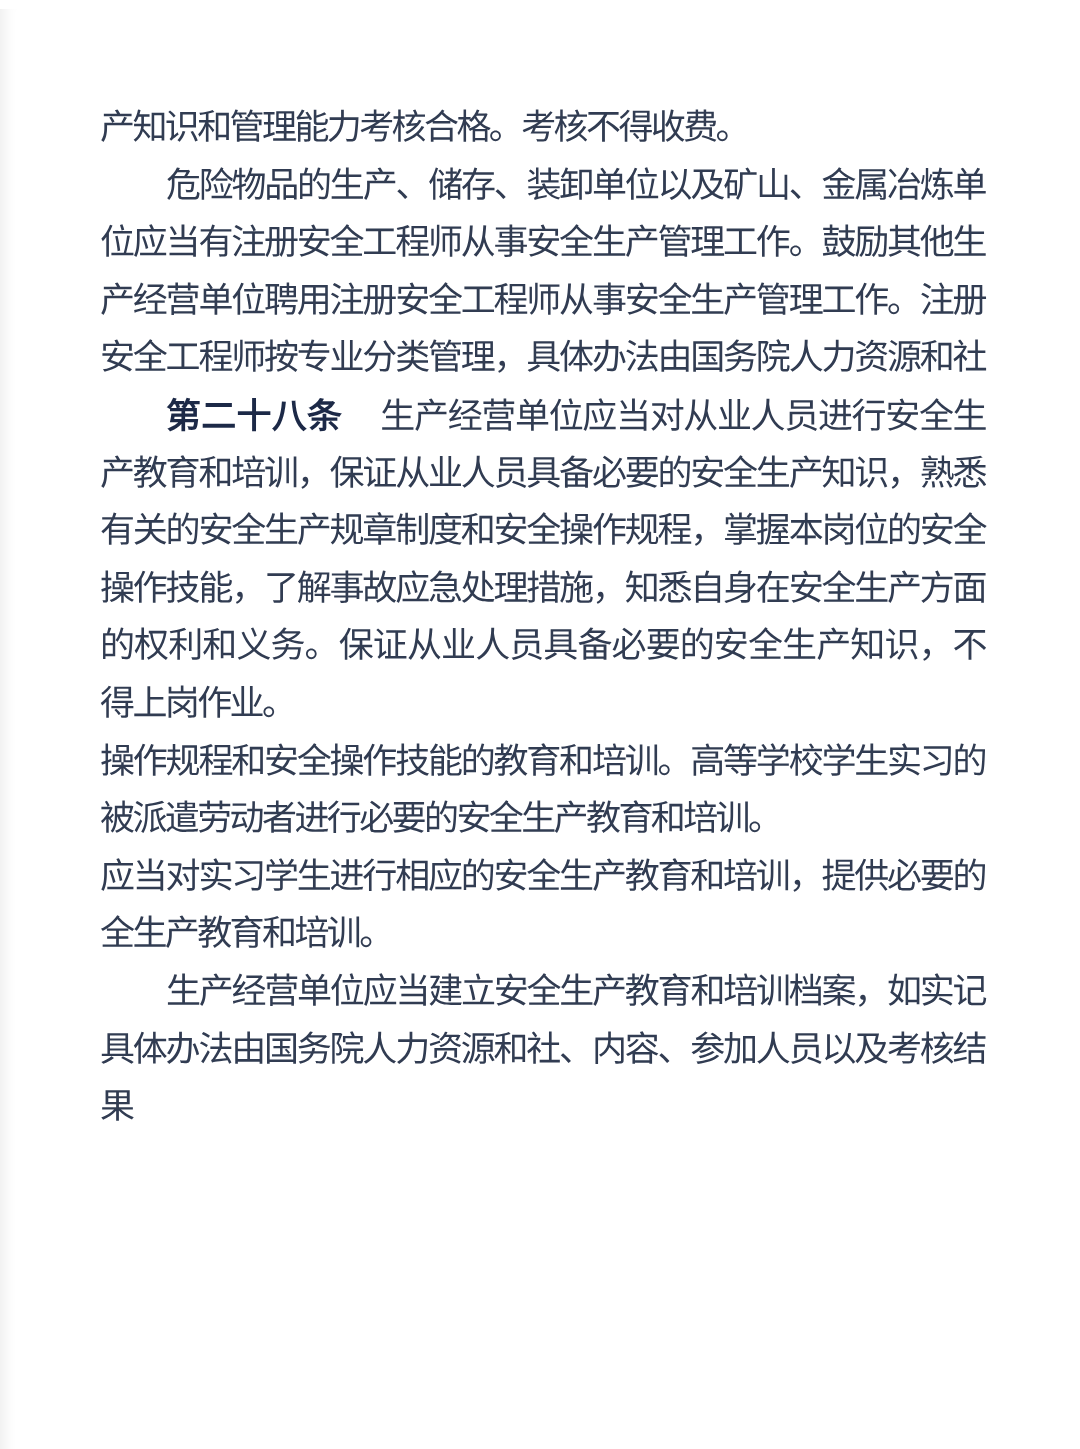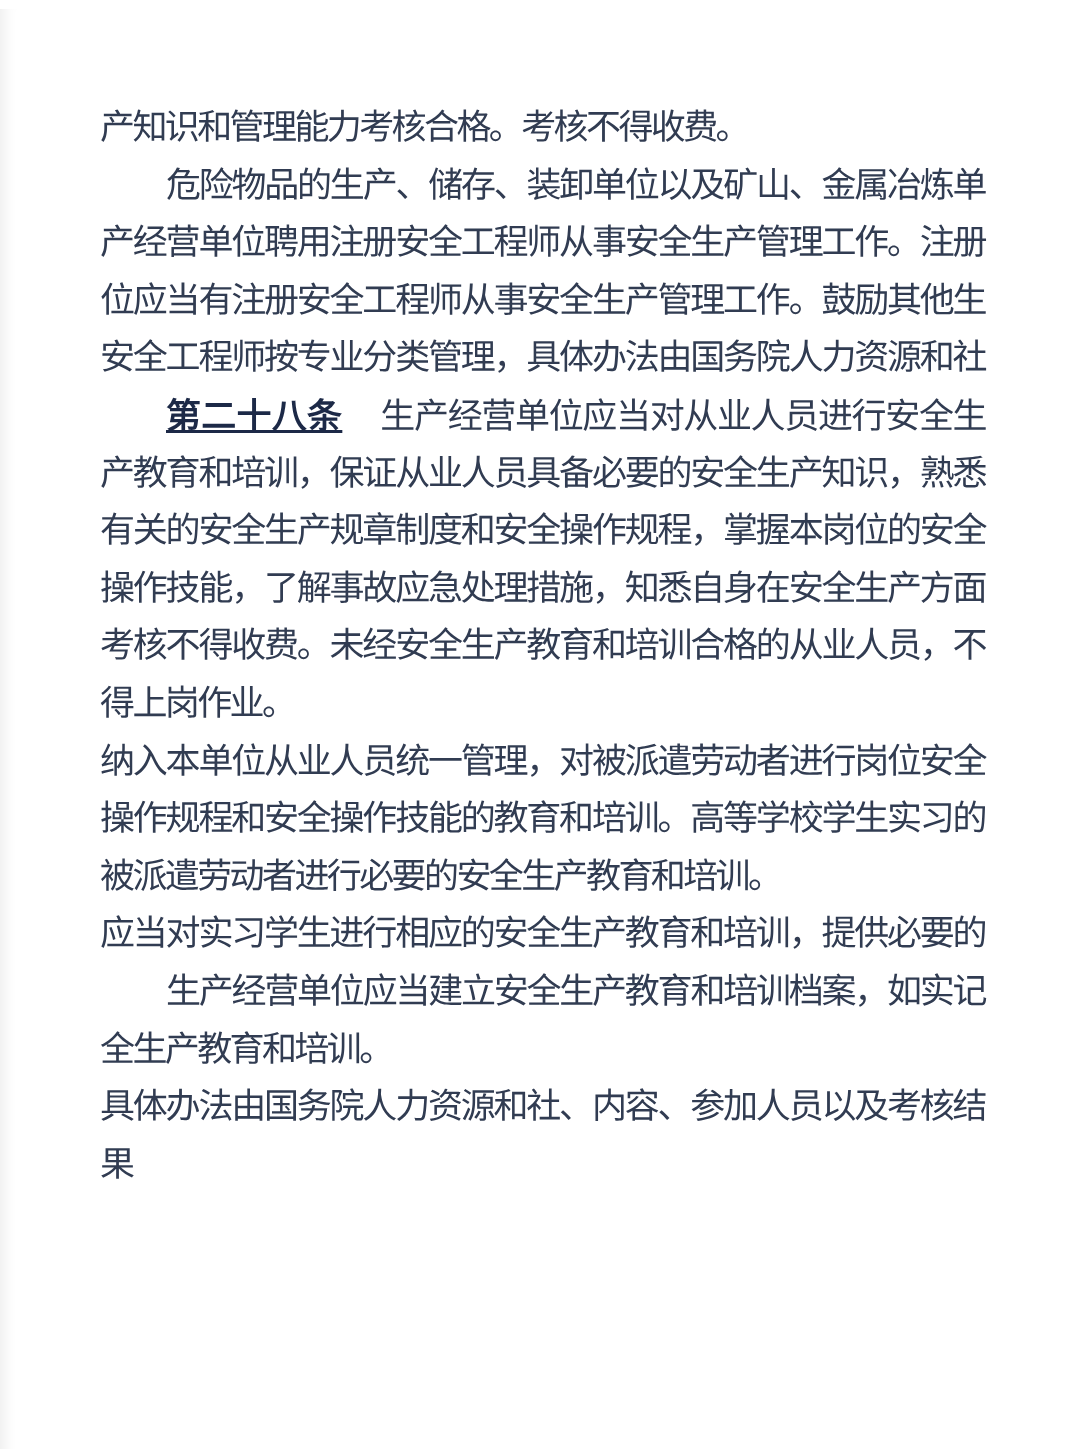--- a/index.html
+++ b/index.html
@@ -41,41 +41,39 @@
   }
   .line.indent {
     text-indent: 66px;
   }
   .lead {
     font-weight: 700;
     color: var(--heading-color, #1c2947);
     margin-right: 38px;
     letter-spacing: -1px;
     font-family: "Liberation Sans", "DejaVu Sans", sans-serif;
-    text-decoration: underline;
   }
   .lead:empty { display: none; margin: 0; }
 </style>
 </head>
 <body>
 
 <div class="page">
   <div class="content" id="content">
       <div class="line"><span class="t">产知识和管理能力考核合格。考核不得收费。</span></div>
       <div class="line indent fill"><span class="t">危险物品的生产、储存、装卸单位以及矿山、金属冶炼单</span></div>
+      <div class="line fill"><span class="t">位应当有注册安全工程师从事安全生产管理工作。鼓励其他生</span></div>
       <div class="line fill"><span class="t">产经营单位聘用注册安全工程师从事安全生产管理工作。注册</span></div>
-      <div class="line fill"><span class="t">位应当有注册安全工程师从事安全生产管理工作。鼓励其他生</span></div>
       <div class="line fill"><span class="t">安全工程师按专业分类管理，具体办法由国务院人力资源和社</span></div>
       <div class="line indent fill"><span class="lead">第二十八条</span><span class="t">生产经营单位应当对从业人员进行安全生</span></div>
       <div class="line fill"><span class="t">产教育和培训，保证从业人员具备必要的安全生产知识，熟悉</span></div>
       <div class="line fill"><span class="t">有关的安全生产规章制度和安全操作规程，掌握本岗位的安全</span></div>
       <div class="line fill"><span class="t">操作技能，了解事故应急处理措施，知悉自身在安全生产方面</span></div>
-      <div class="line fill"><span class="t">考核不得收费。未经安全生产教育和培训合格的从业人员，不</span></div>
+      <div class="line fill"><span class="t">的权利和义务。保证从业人员具备必要的安全生产知识，不</span></div>
       <div class="line"><span class="t">得上岗作业。</span></div>
-      <div class="line fill"><span class="t">纳入本单位从业人员统一管理，对被派遣劳动者进行岗位安全</span></div>
       <div class="line fill"><span class="t">操作规程和安全操作技能的教育和培训。高等学校学生实习的</span></div>
       <div class="line"><span class="t">被派遣劳动者进行必要的安全生产教育和培训。</span></div>
       <div class="line fill"><span class="t">应当对实习学生进行相应的安全生产教育和培训，提供必要的</span></div>
+      <div class="line"><span class="t">全生产教育和培训。</span></div>
       <div class="line indent fill"><span class="t">生产经营单位应当建立安全生产教育和培训档案，如实记</span></div>
-      <div class="line"><span class="t">全生产教育和培训。</span></div>
       <div class="line fill"><span class="t">具体办法由国务院人力资源和社、内容、参加人员以及考核结果</span></div>
     </div>
 </div>
 
 </body></html>

